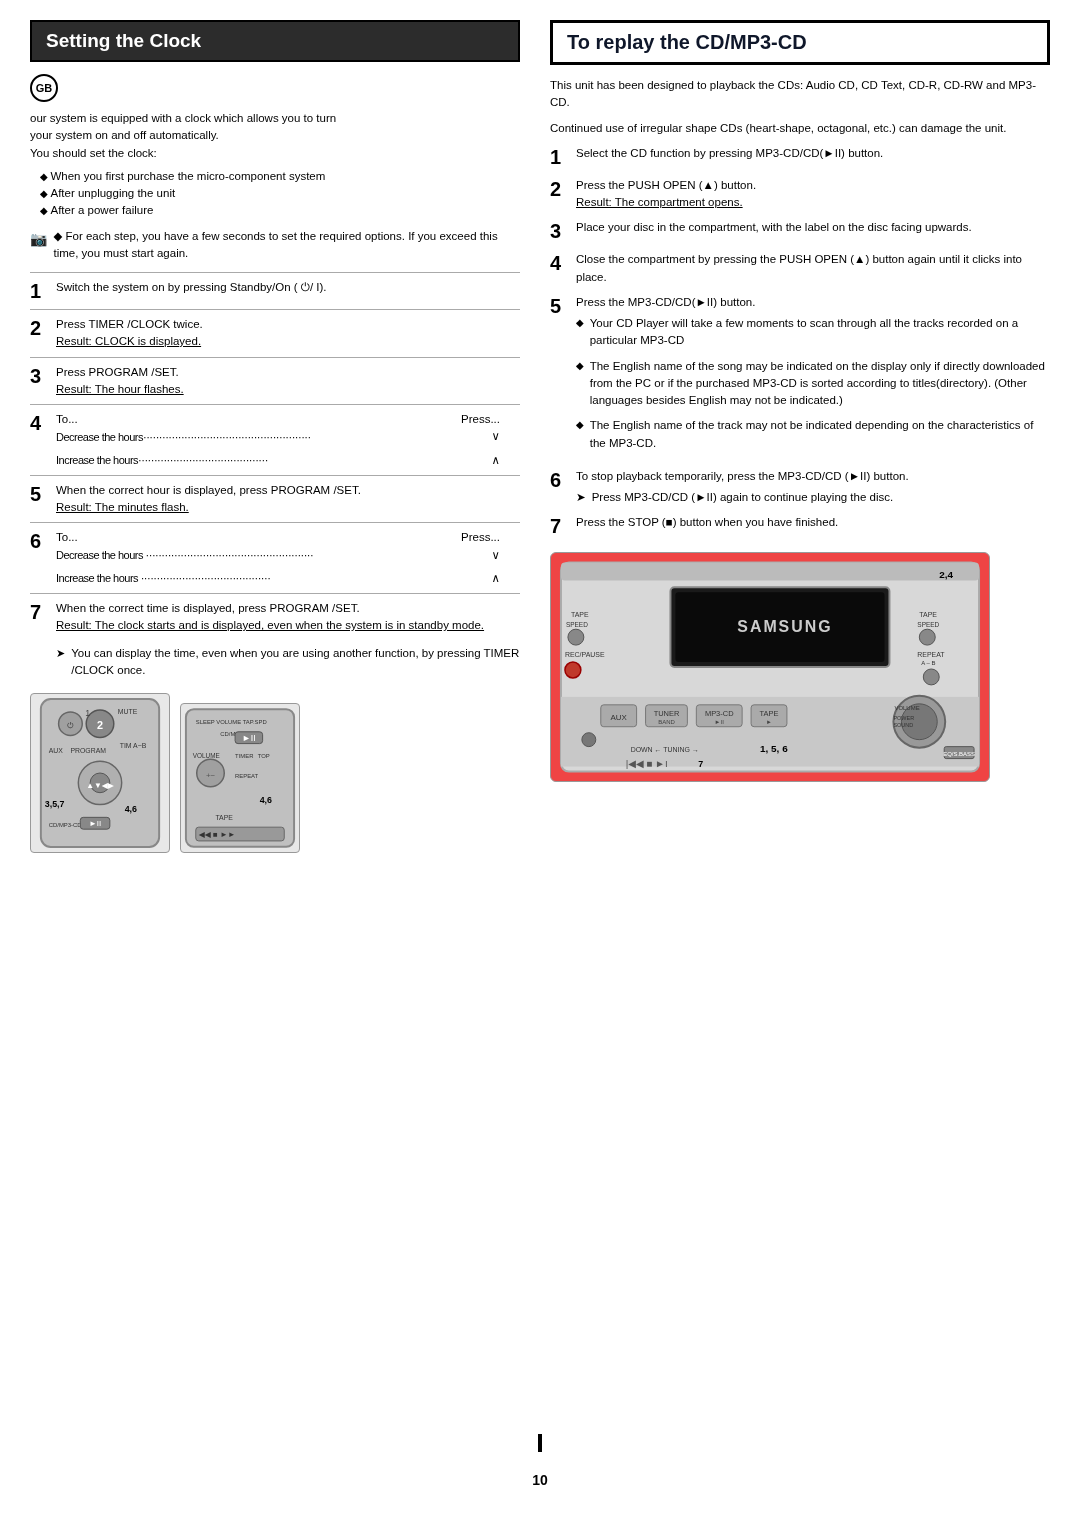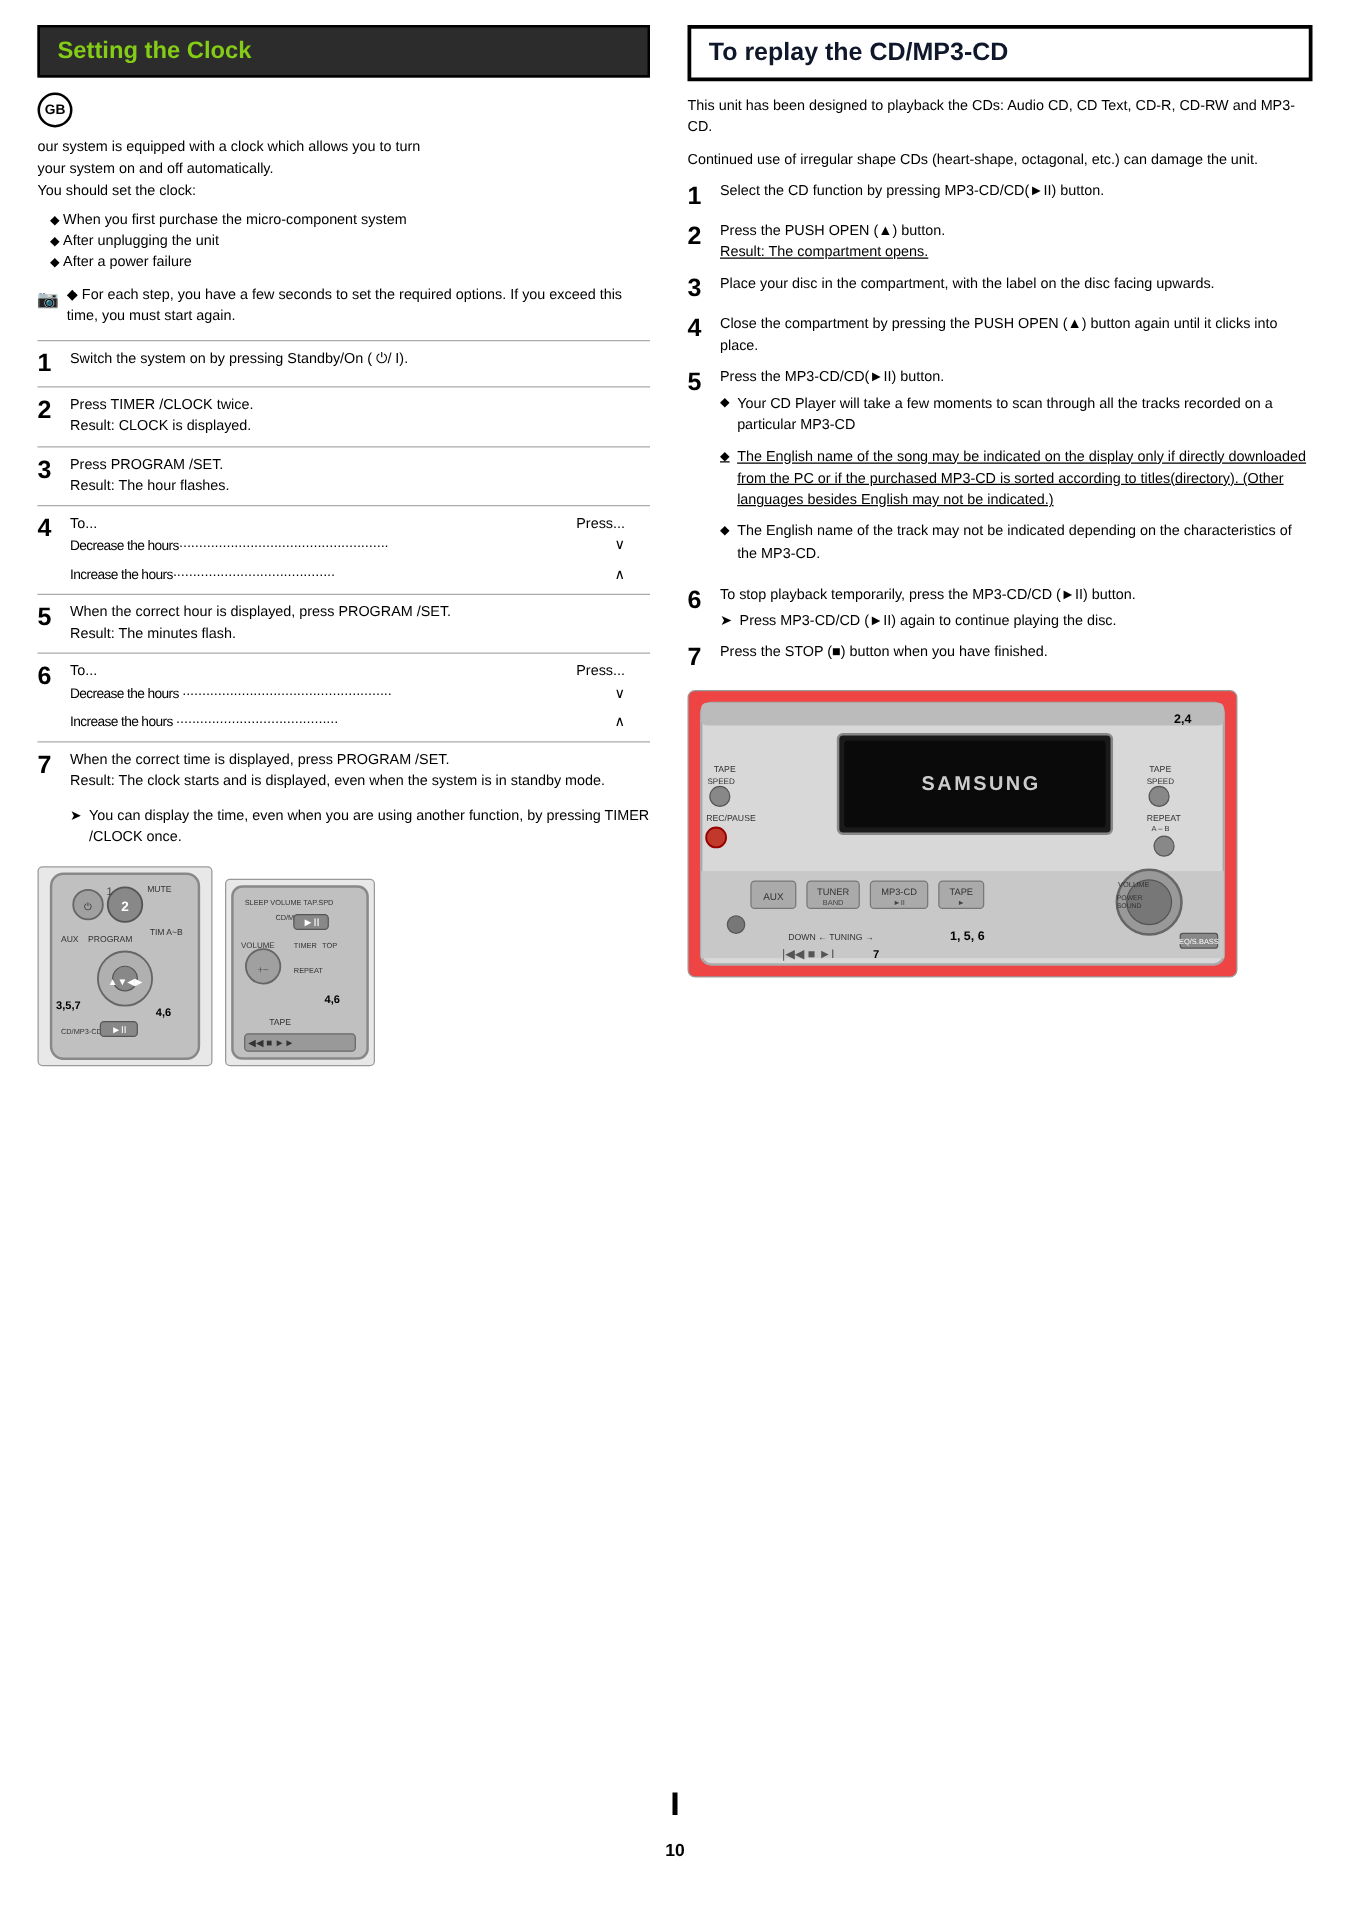--- a/index.html
+++ b/index.html
@@ -26,21 +26,21 @@
     }
     .col-left {
       flex: 1;
       max-width: 490px;
     }
     .col-right {
       flex: 1;
     }
     .section-header {
       background: #2c2c2c;
-      color: #84cc16;
+      color: #ffffff;
       font-size: 19px;
       font-weight: bold;
       padding: 8px 14px;
       margin-bottom: 12px;
       border: 2px solid #000;
     }
     .section-header-right {
       background: #fff;
       color: #0f172a;
       font-size: 20px;
@@ -106,20 +106,21 @@
       font-weight: bold;
       min-width: 18px;
       line-height: 1.2;
     }
     .step-content {
       flex: 1;
       font-size: 11.5px;
       line-height: 1.5;
     }
     .step-content .result {
+      text-decoration: underline;
     }
     .indent-arrow {
       margin-left: 26px;
       margin-bottom: 6px;
       font-size: 11.5px;
       line-height: 1.5;
       display: flex;
       gap: 6px;
     }
     .indent-arrow::before {
@@ -458,21 +459,21 @@
         </div>
       </div>
 
       <div class="right-step">
         <div class="right-step-num">5</div>
         <div class="right-step-content">
           <span>Press the MP3-CD/CD(►II) button.</span>
           <div class="right-note diamond" style="margin-left:0; margin-top:4px;">
             <span>Your CD Player will take a few moments to scan through all the tracks recorded on a particular MP3-CD</span>
           </div>
-          <div class="right-note diamond" style="margin-left:0;text-decoration:underline;">
+          <div class="right-note diamond" style="margin-left:0;">
             <span>The English name of the song may be indicated on the display only if directly downloaded from the PC or if the purchased MP3-CD is sorted according to titles(directory). (Other languages besides English may not be indicated.)</span>
           </div>
           <div class="right-note diamond" style="margin-left:0;">
             <span>The English name of the track may not be indicated depending on the characteristics of the MP3-CD.</span>
           </div>
         </div>
       </div>
 
       <div class="right-step">
         <div class="right-step-num">6</div>

